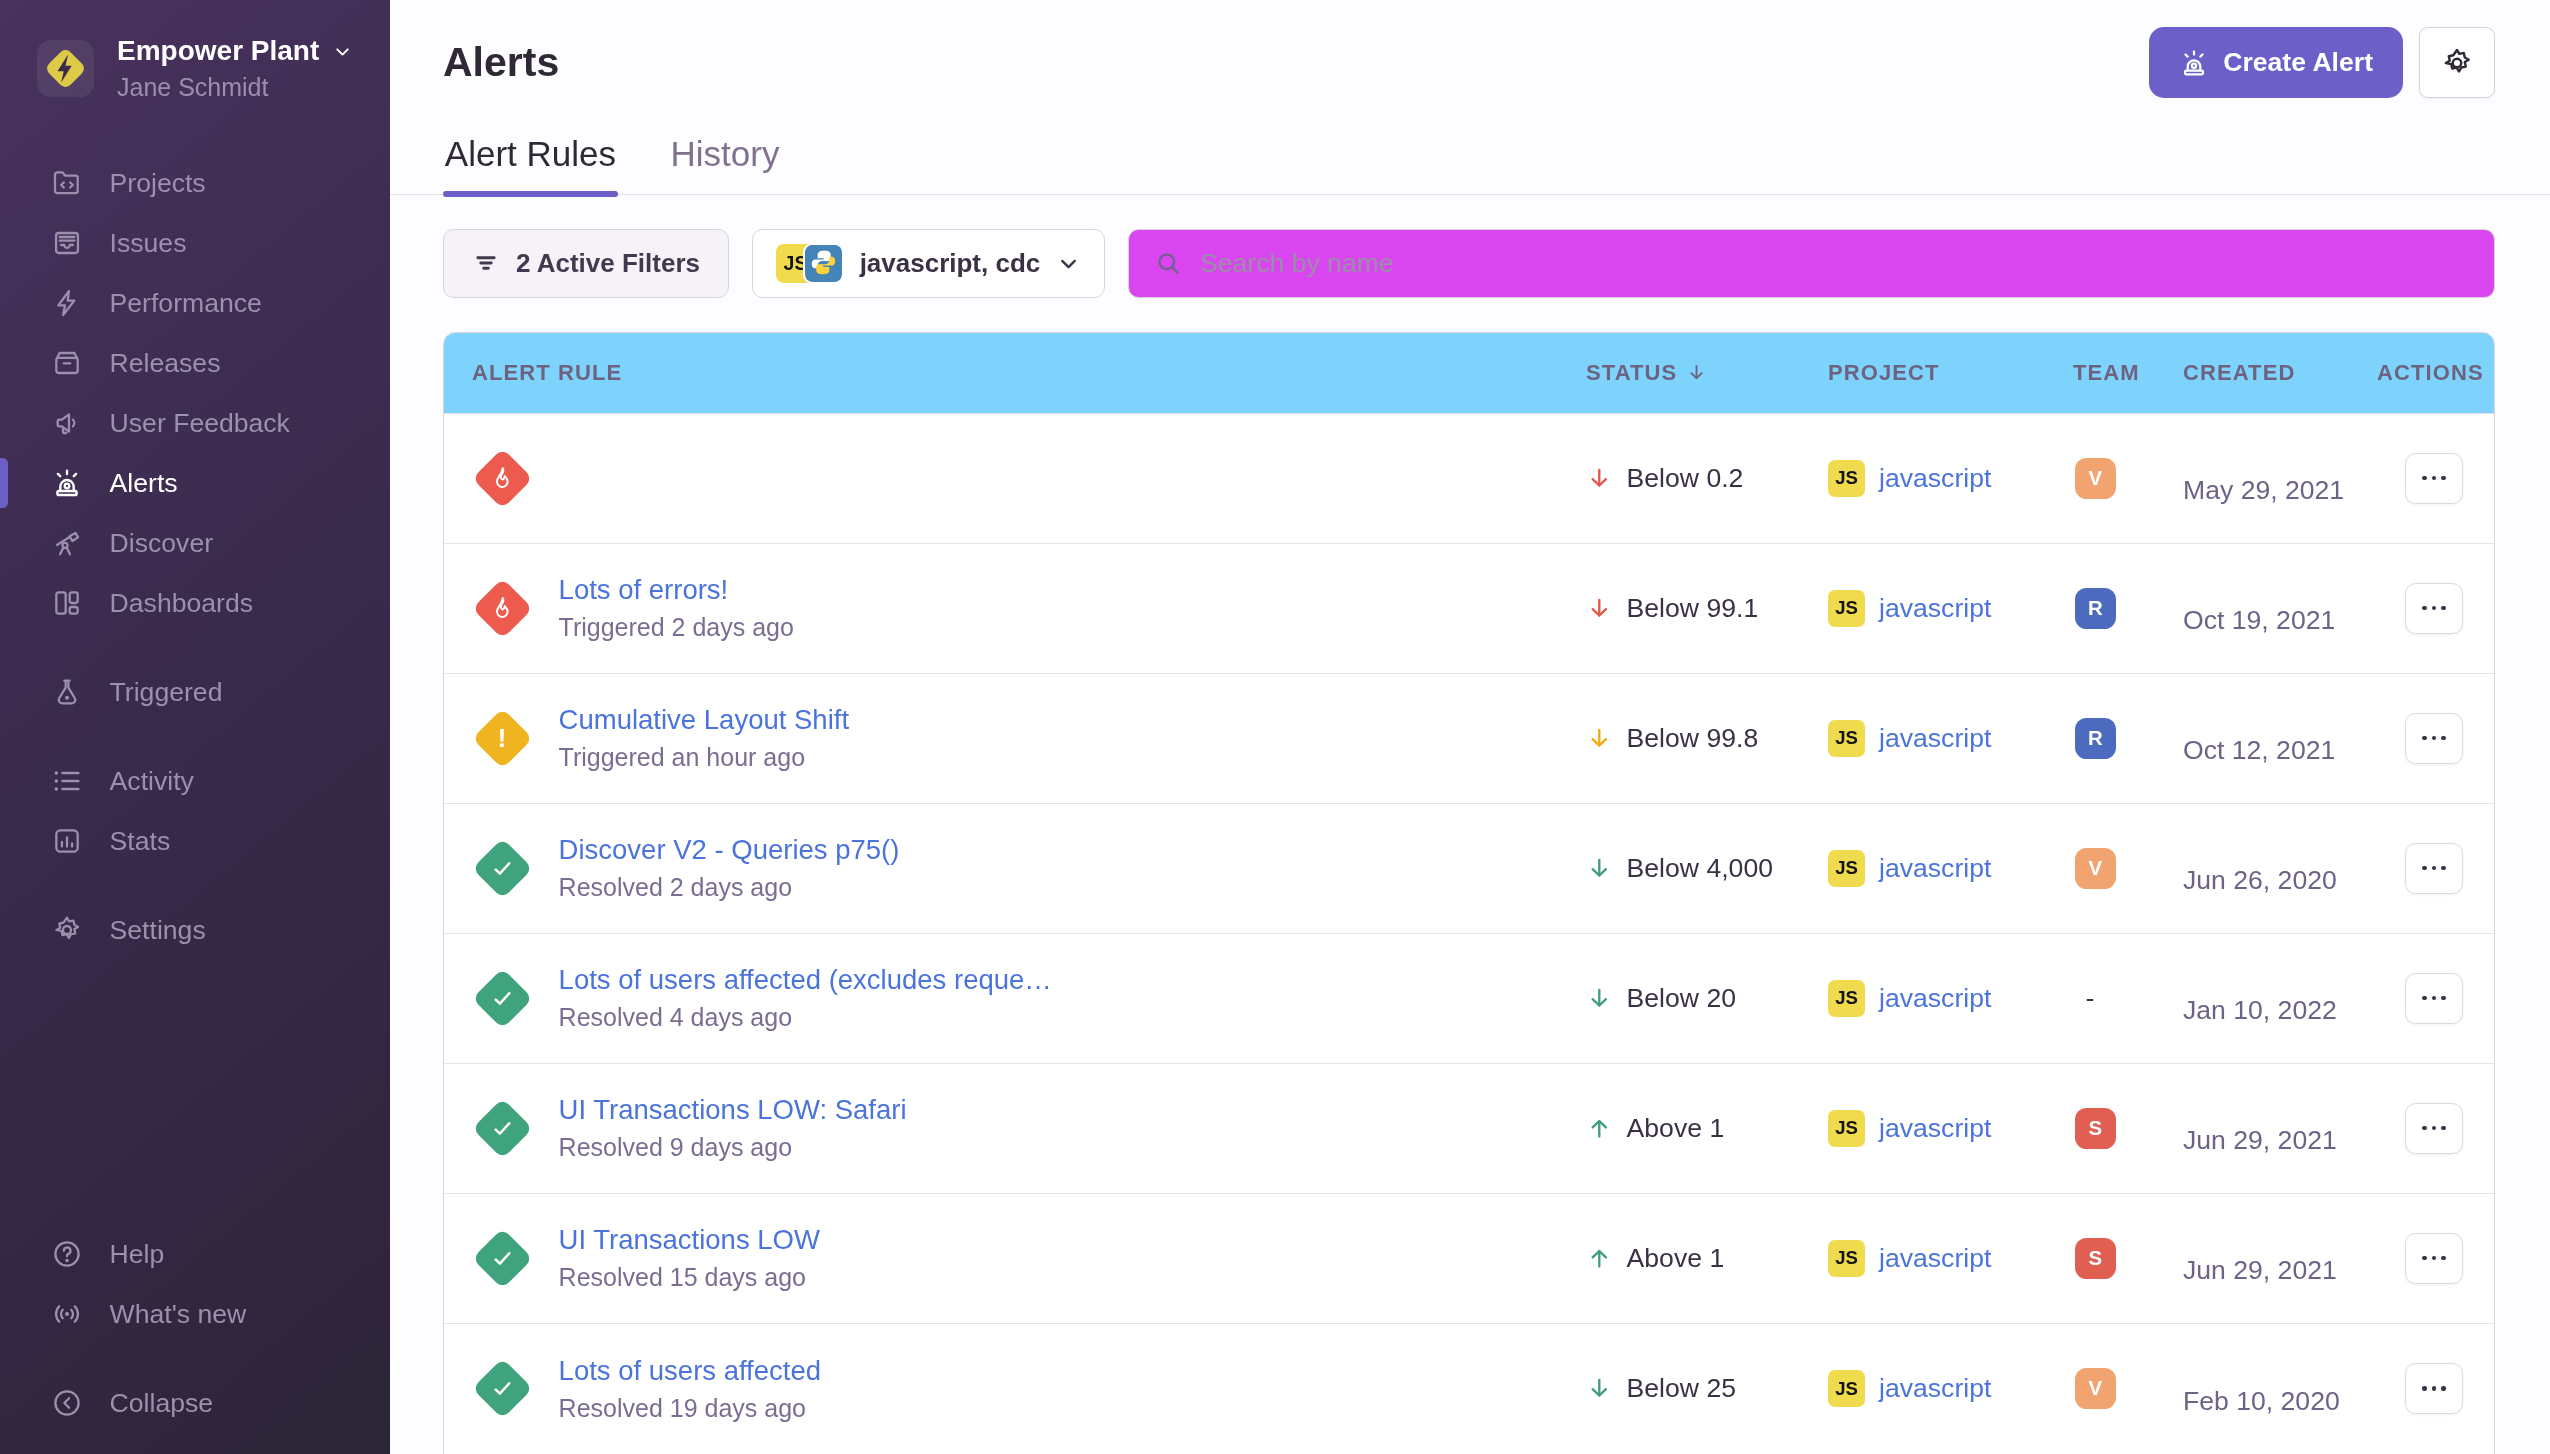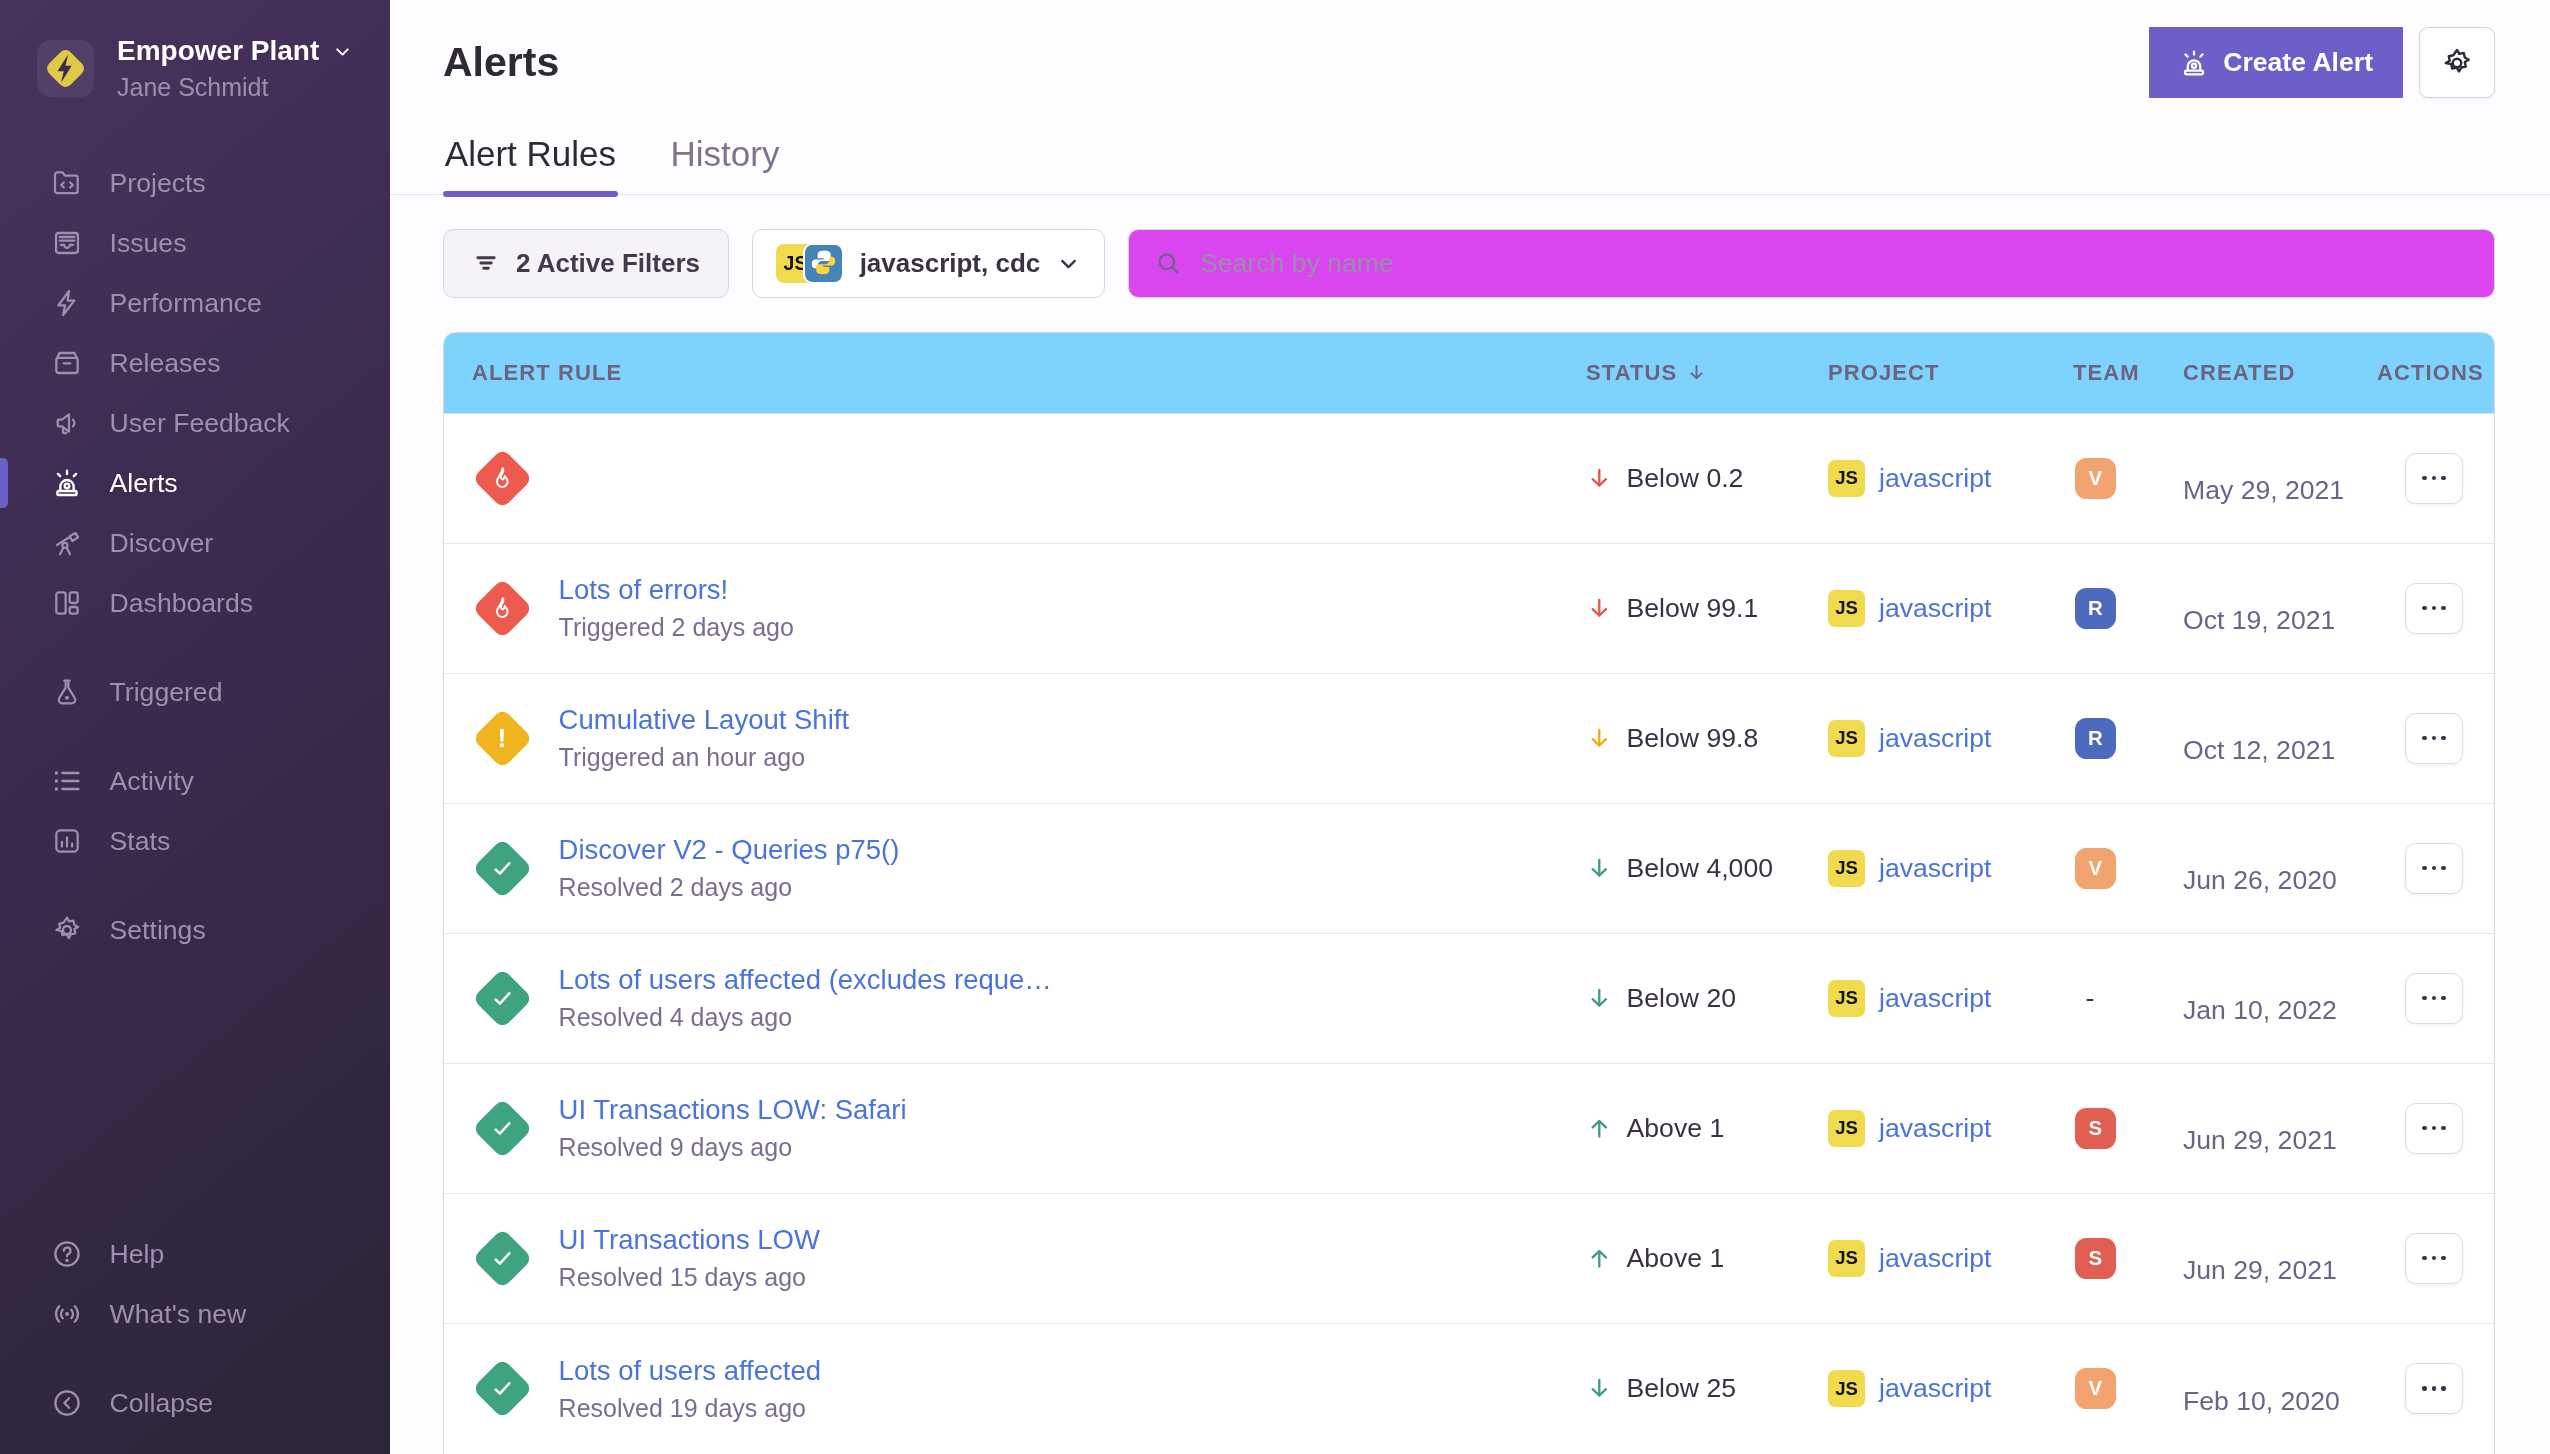--- a/index.html
+++ b/index.html
@@ -29,21 +29,21 @@
   .nav-bottom { margin-top:auto; }
 
   
   .main { flex:1 1 auto; min-width:0; background:#fdfcfe; }
   .page-head { display:flex; align-items:center; justify-content:space-between;
     padding:26.6px 55px 0 53px; height:99px; }
   .page-title { font-size:41px; font-weight:700; color:#2f2936; }
   .head-actions { display:flex; align-items:center; gap:16px; }
   .btn-create { display:flex; align-items:center; gap:14px; height:71px; padding:0 30px;
     background:#6c5fc7; color:#fff; font-size:26.6px; font-weight:600; border:none;
-    border-radius:1px; cursor:pointer; font-family:inherit; }
+    border-radius:15px; cursor:pointer; font-family:inherit; }
   .btn-gear { width:76px; height:71px; background:#fff; border:1.8px solid #d6d0dc; border-radius:8.9px;
     display:flex; align-items:center; justify-content:center; cursor:pointer; color:#2f2936;
     box-shadow:0 1.8px 2.7px rgba(0,0,0,.03); }
 
   .tabs { display:flex; gap:51px; padding:0 53px; margin-top:35px; border-bottom:1.8px solid #e6e2ea; }
   .tab { position:relative; font-size:35px; padding:0 1.8px 19.5px 1.8px; color:#80718f; cursor:pointer; }
   .tab.active { color:#2f2936; }
   .tab.active::after { content:""; position:absolute; left:0; right:0; bottom:-3.5px; height:6.2px;
     background:#6c5fc7; border-radius:3.5px; }
 

